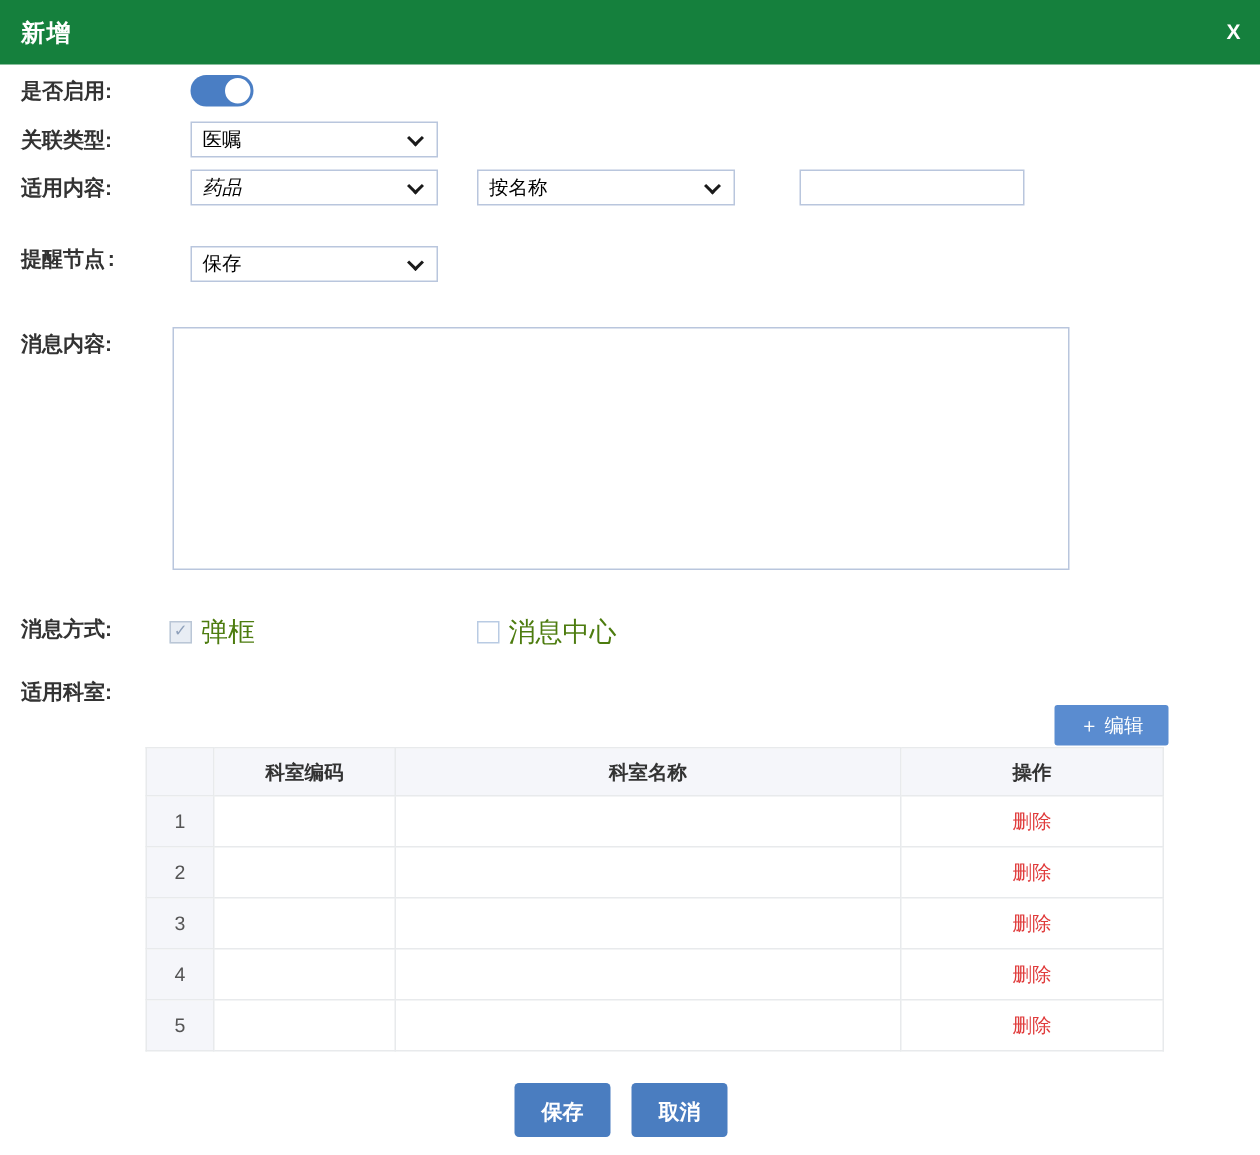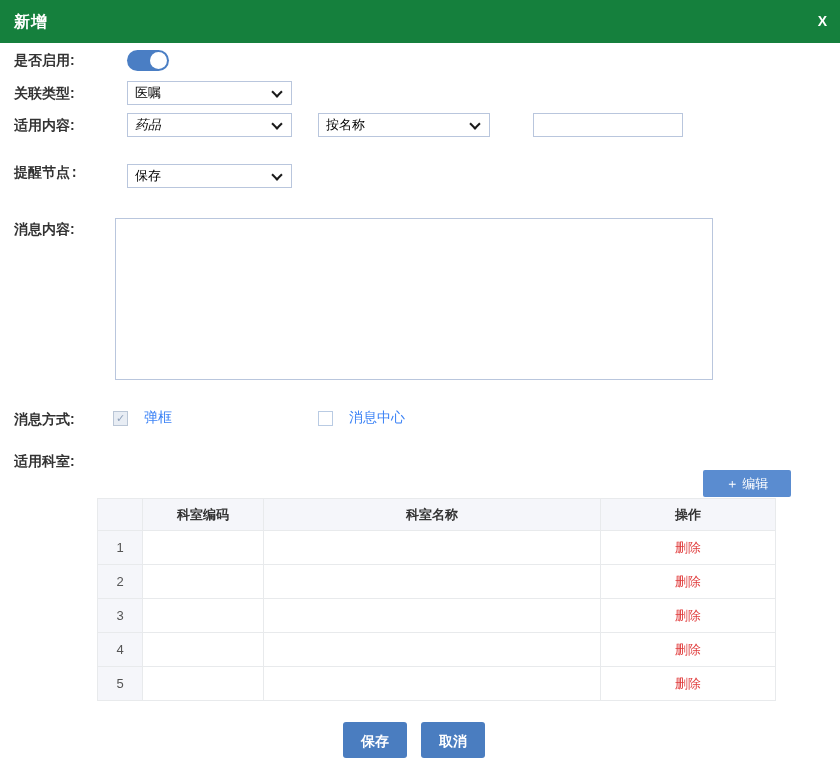--- a/index.html
+++ b/index.html
@@ -39,25 +39,25 @@
     position:absolute; left:115px; top:218px; width:598px; height:162px;
     border:1px solid #b9c6dd; background:#fff; resize:none; outline:none;
     font-family:inherit; font-size:13px; padding:5px;
   }
 
   
   .cbwrap { position:absolute; top:409px; display:flex; align-items:center; }
   .cb { width:15px; height:15px; border:1px solid #b9cbe3; background:#fff; cursor:pointer;
         font-size:11px; line-height:13px; text-align:center; }
   .cb.checked { background:#e8edf4; border-color:#bac6d6; color:#8fa1bb; }
-  .cblabel { margin-left:16px; font-size:14px; color:#3b82f6; }
+  .cblabel { margin-left:6px; font-size:18px; color:#4d7c0f; }
 
   
   .edit-btn {
-    position:absolute; left:703px; top:470px; width:88px; height:27px;
+    position:absolute; left:703px; top:470px; width:76px; height:27px;
     background:#5a8cd0; color:#fff; font-size:13px; text-align:center;
     line-height:27px; border-radius:2px; cursor:pointer;
   }
 
   
   .dept-table { position:absolute; left:97px; top:498px; }
   table { border-collapse:collapse; table-layout:fixed; width:678px; font-size:13px; }
   th, td { border:1px solid #e8eaec; overflow:hidden; }
   th { height:32px; background:#f5f6fa; font-weight:bold; color:#333; text-align:center; }
   td { height:34px; background:#fff; }

